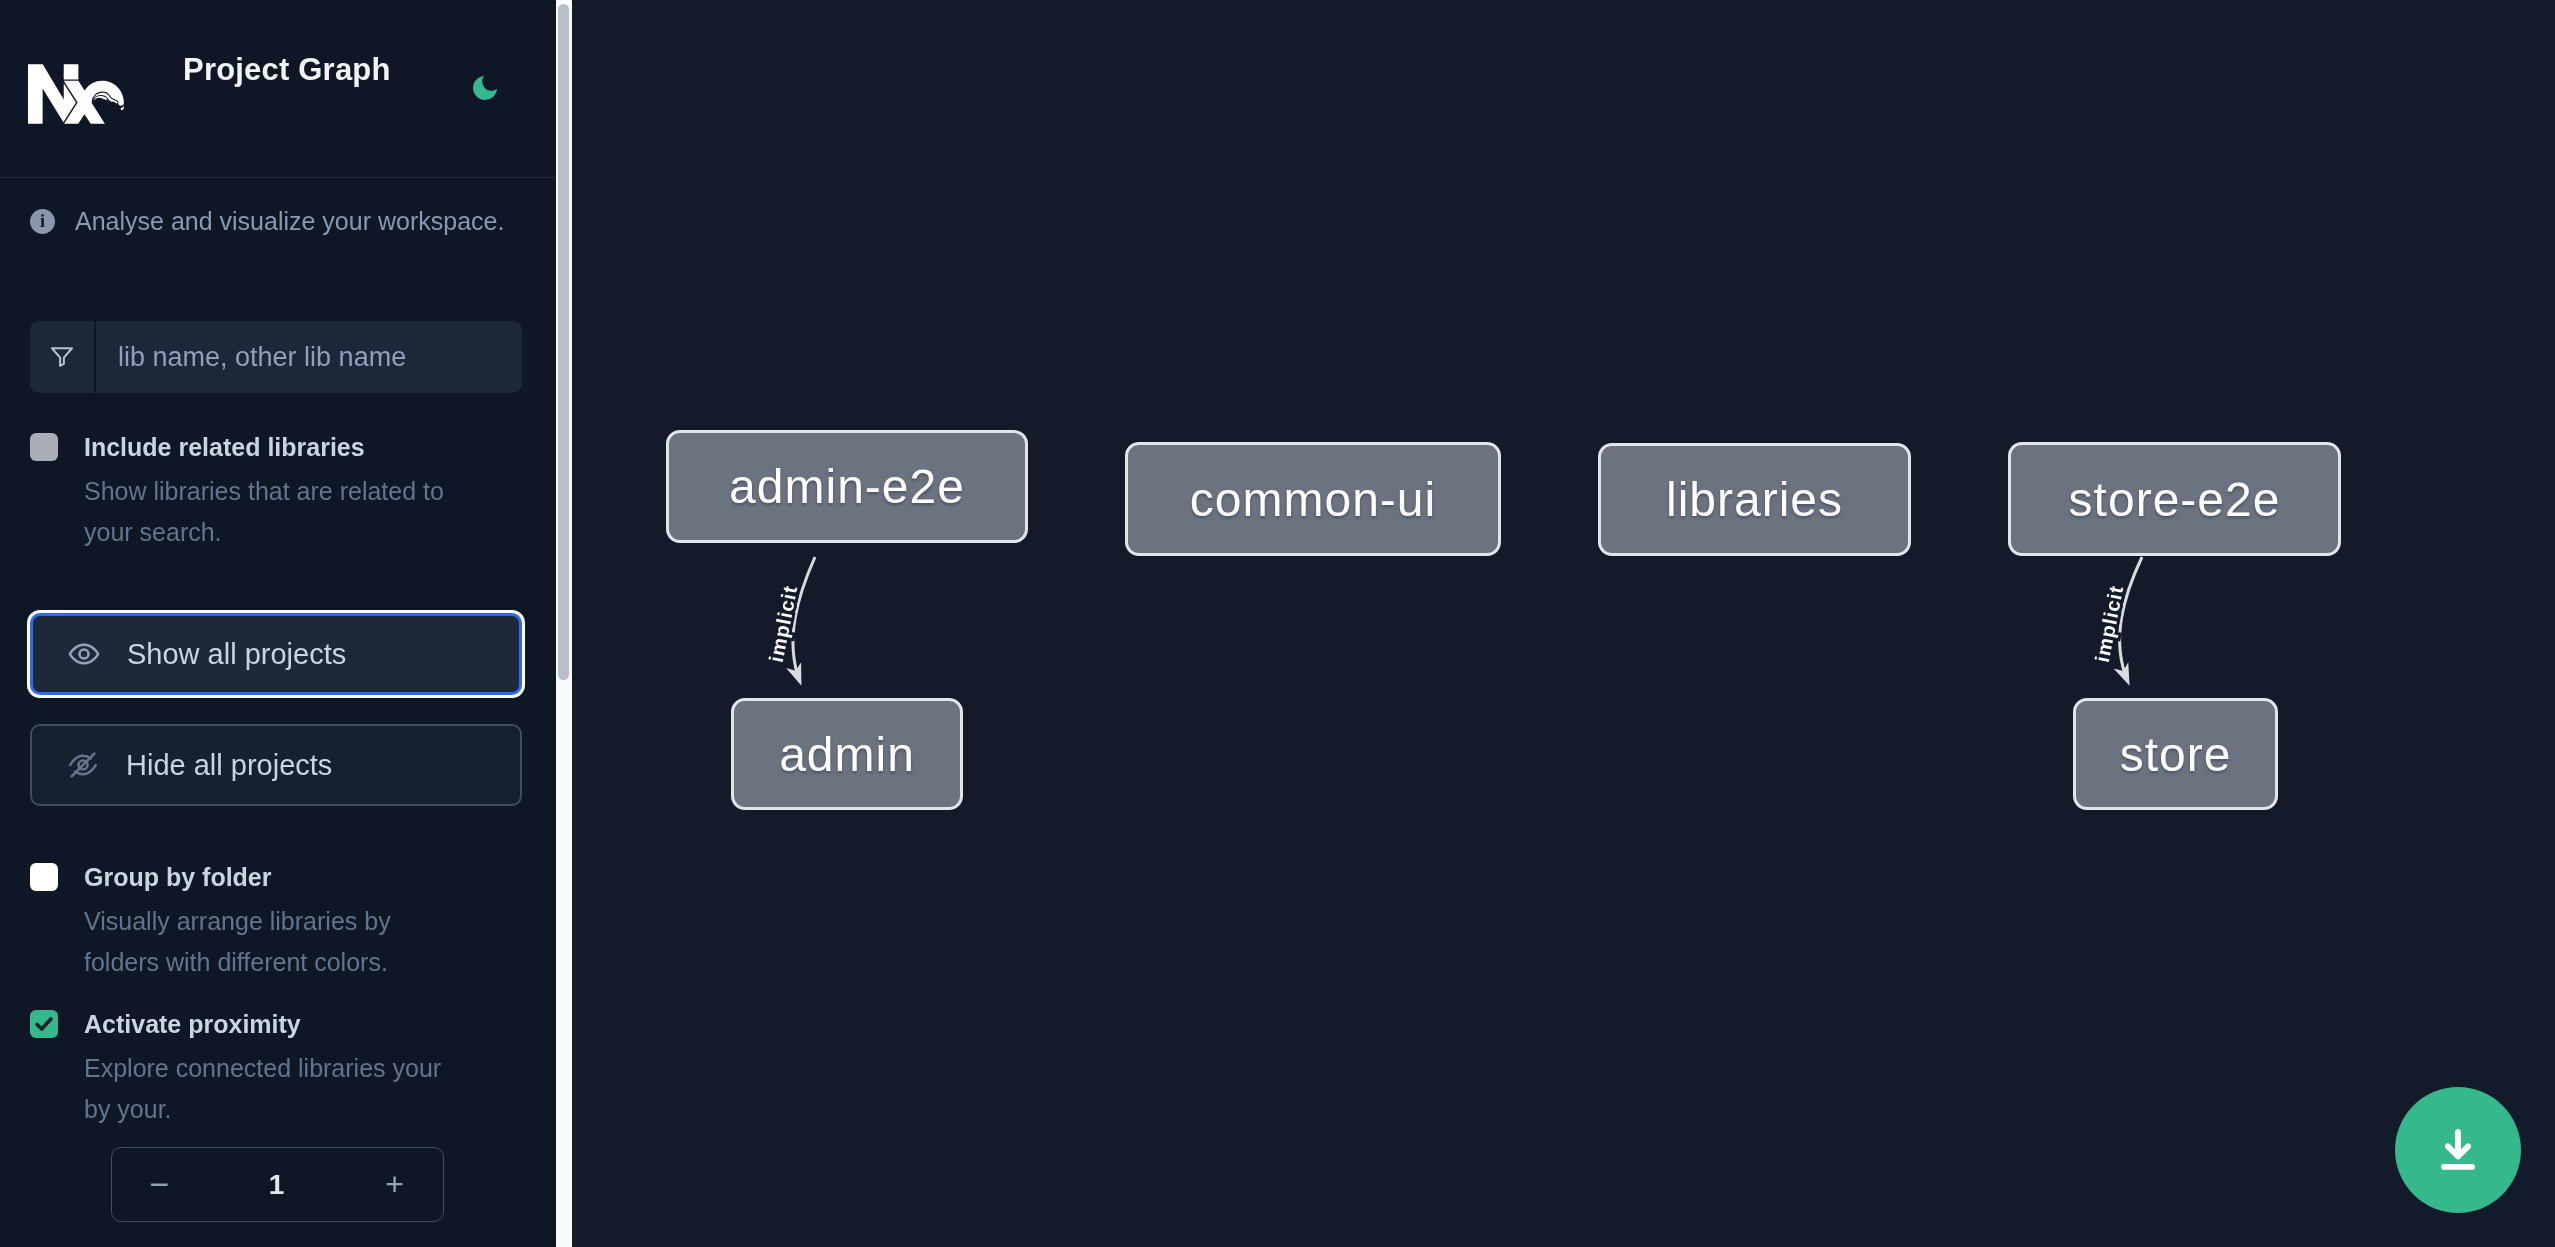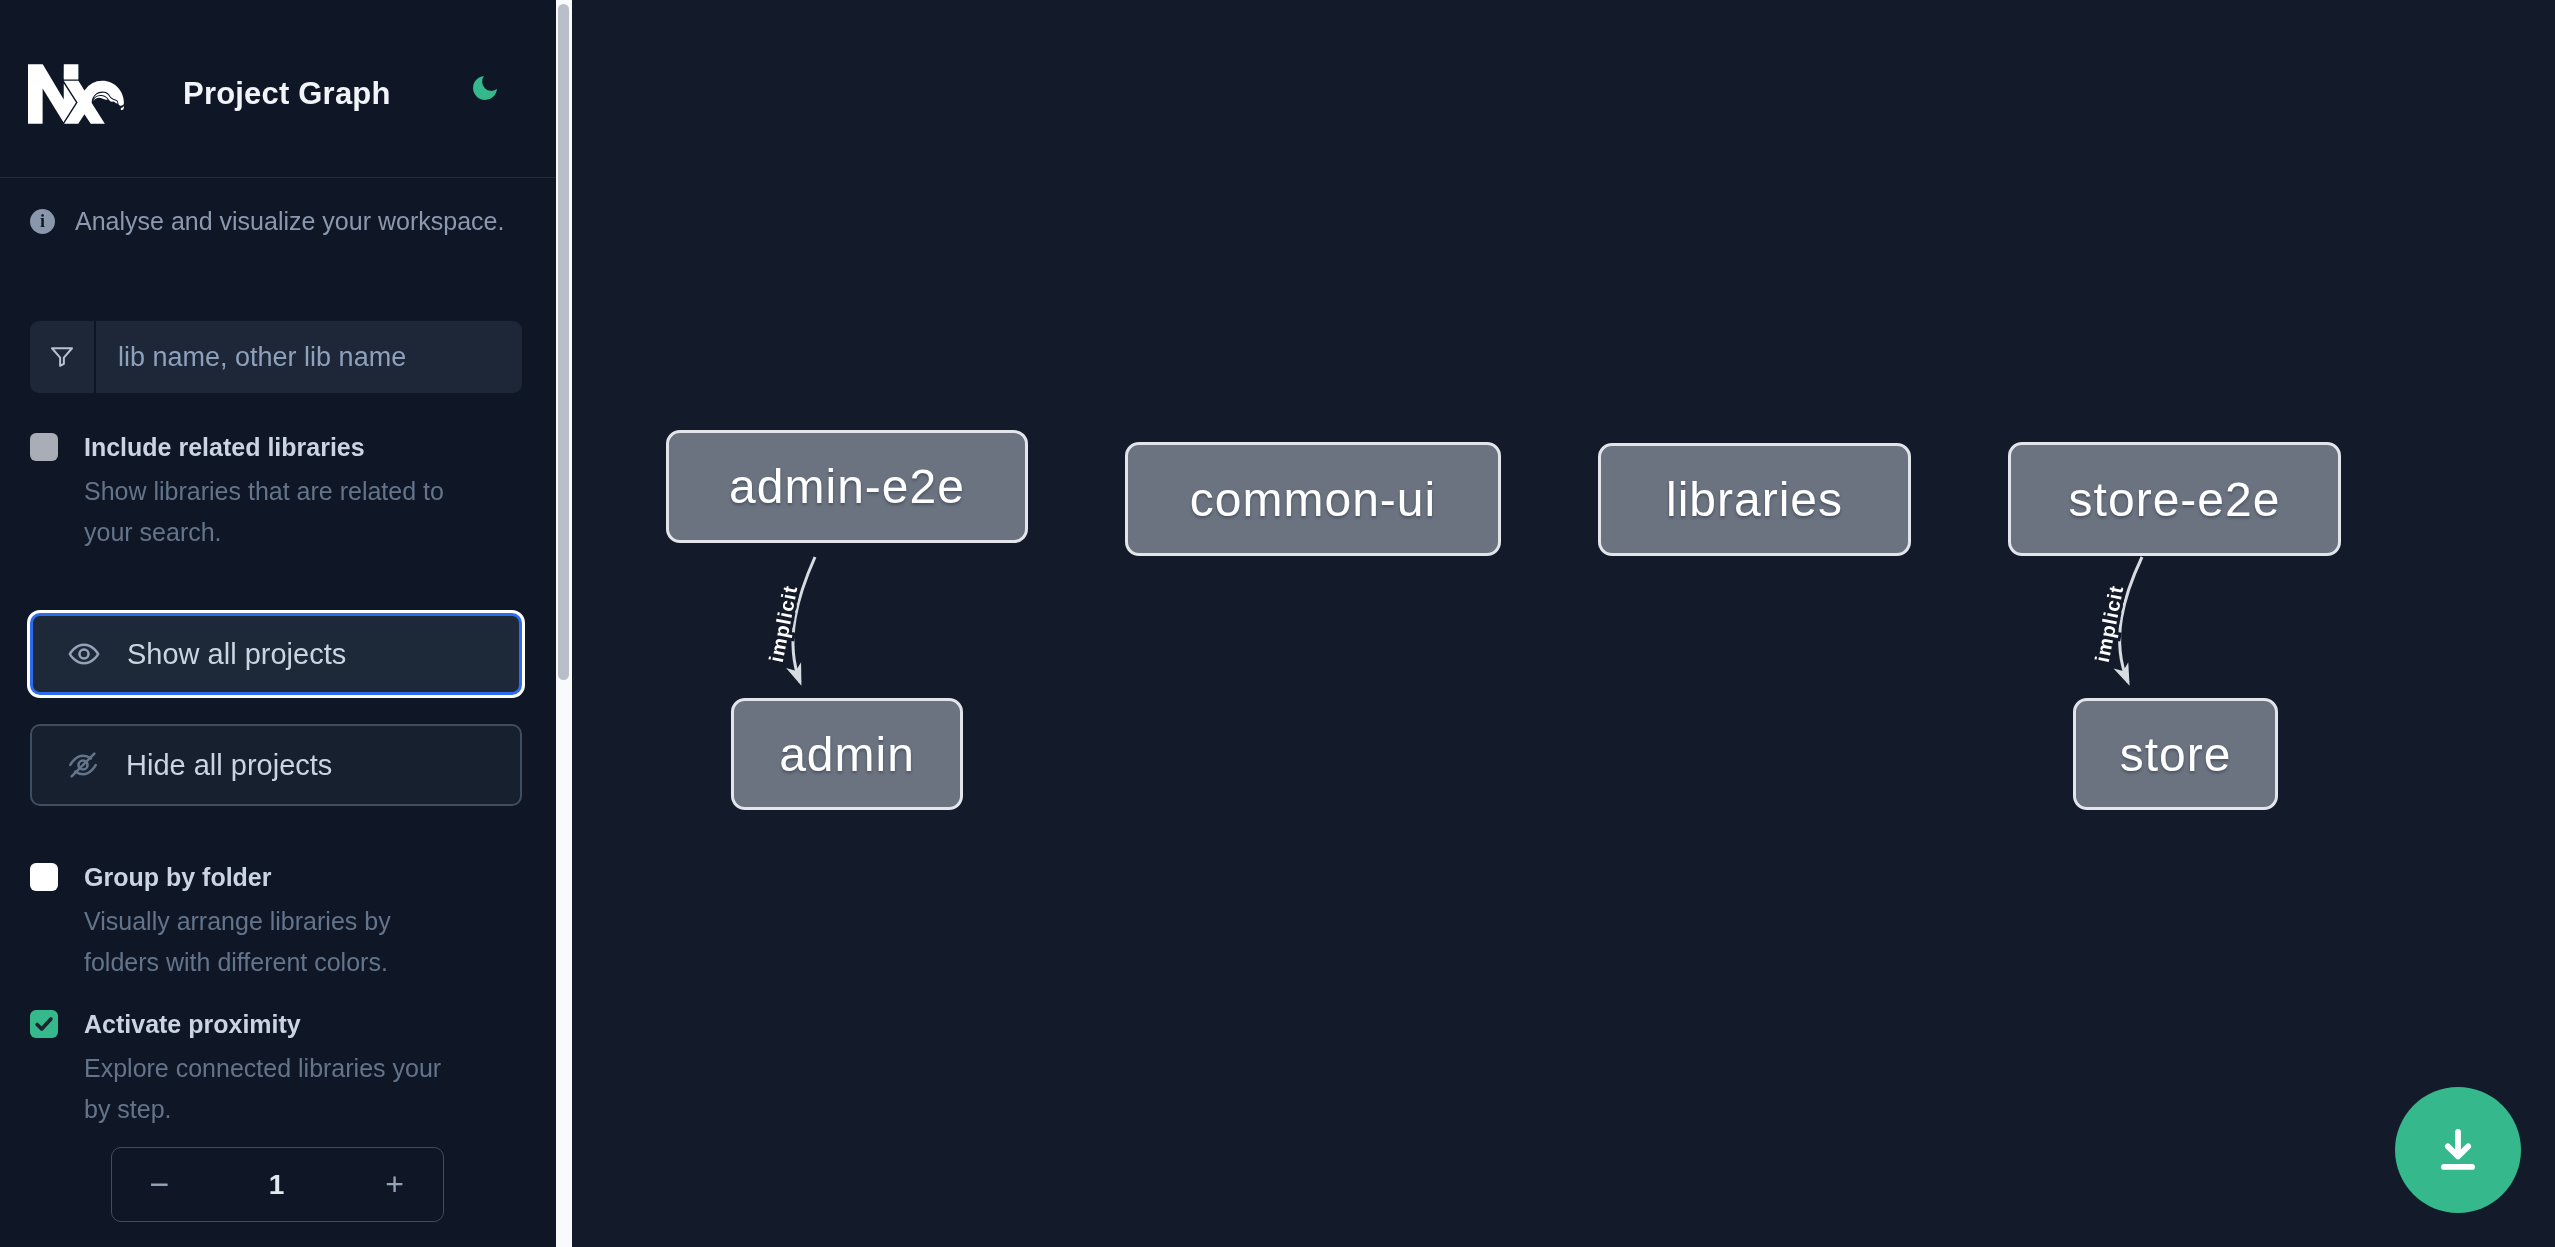--- a/index.html
+++ b/index.html
@@ -15,21 +15,21 @@
   .sidebar {
     position:absolute; left:0; top:0; width:556px; height:1247px;
     background:#0f1726; padding:0 34px 0 30px;
   }
   .sb-header {
     position:relative; height:178px; margin:0 -34px 0 -30px;
     border-bottom:1px solid #222d44;
   }
   .nx-logo { position:absolute; left:28px; top:46px; }
   .sb-title {
-    position:absolute; left:183px; top:76px;
+    position:absolute; left:183px; top:52px;
     font-size:31px; font-weight:700; color:#f1f5f9; letter-spacing:.2px;
   }
   .theme-toggle { position:absolute; left:468px; top:72px; width:34px; height:34px;
     background:none; border:none; cursor:pointer; }
   .info-row { display:flex; align-items:center; gap:20px; margin-top:29px; }
   .info-badge {
     width:25px; height:25px; border-radius:50%; background:#8a96ab; flex:0 0 25px;
     display:flex; align-items:center; justify-content:center;
     color:#0f1726; font-size:18px; font-weight:700; font-family:"Liberation Serif", serif;
   }
@@ -197,21 +197,21 @@
     <div class="opt-head">
       <span class="cbx cbx-green">
         <svg width="22" height="22" viewBox="0 0 24 24" fill="none" stroke="#1c2430" stroke-width="4" stroke-linecap="round" stroke-linejoin="round">
           <path d="M4.5 12.5l5 5L19.5 6.5"></path>
         </svg>
       </span>
       <span class="opt-label">Activate proximity</span>
     </div>
     <div class="opt-desc">
       <div>Explore connected libraries your</div>
-      <div>by step.</div>
+      <div>by your.</div>
     </div>
   </div>
 
   <div class="stepper">
     <button class="stp-dec">−</button>
     <span class="stp-val">1</span>
     <button class="stp-inc">+</button>
   </div>
 
 </aside>

